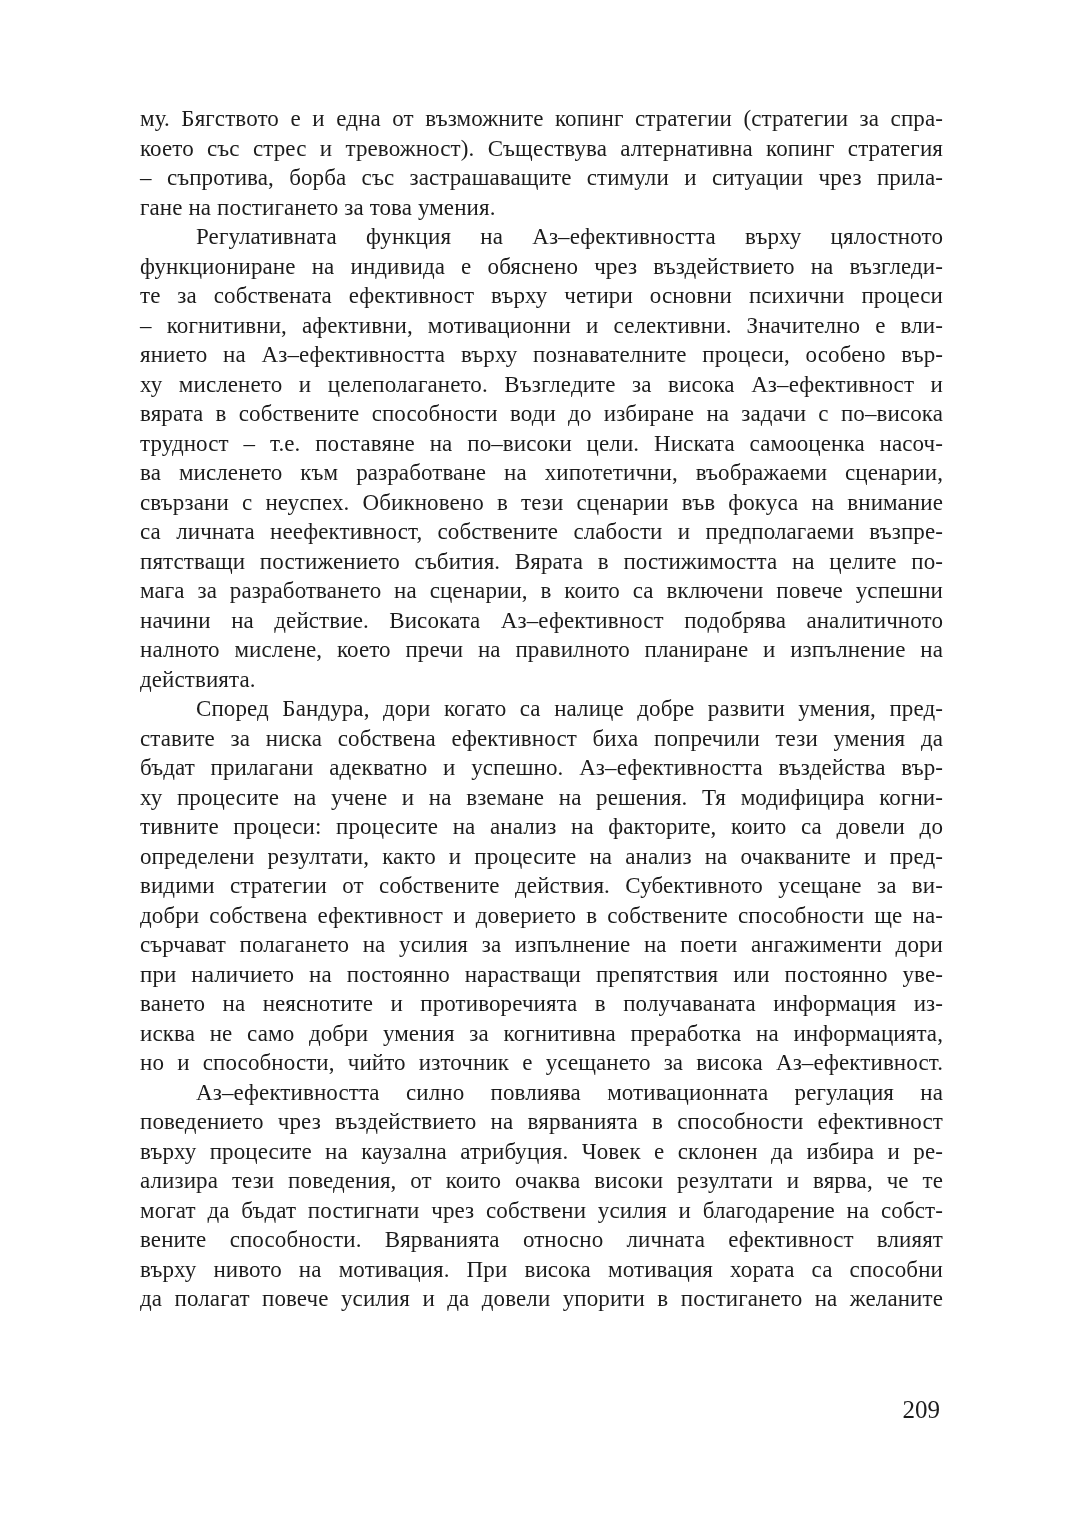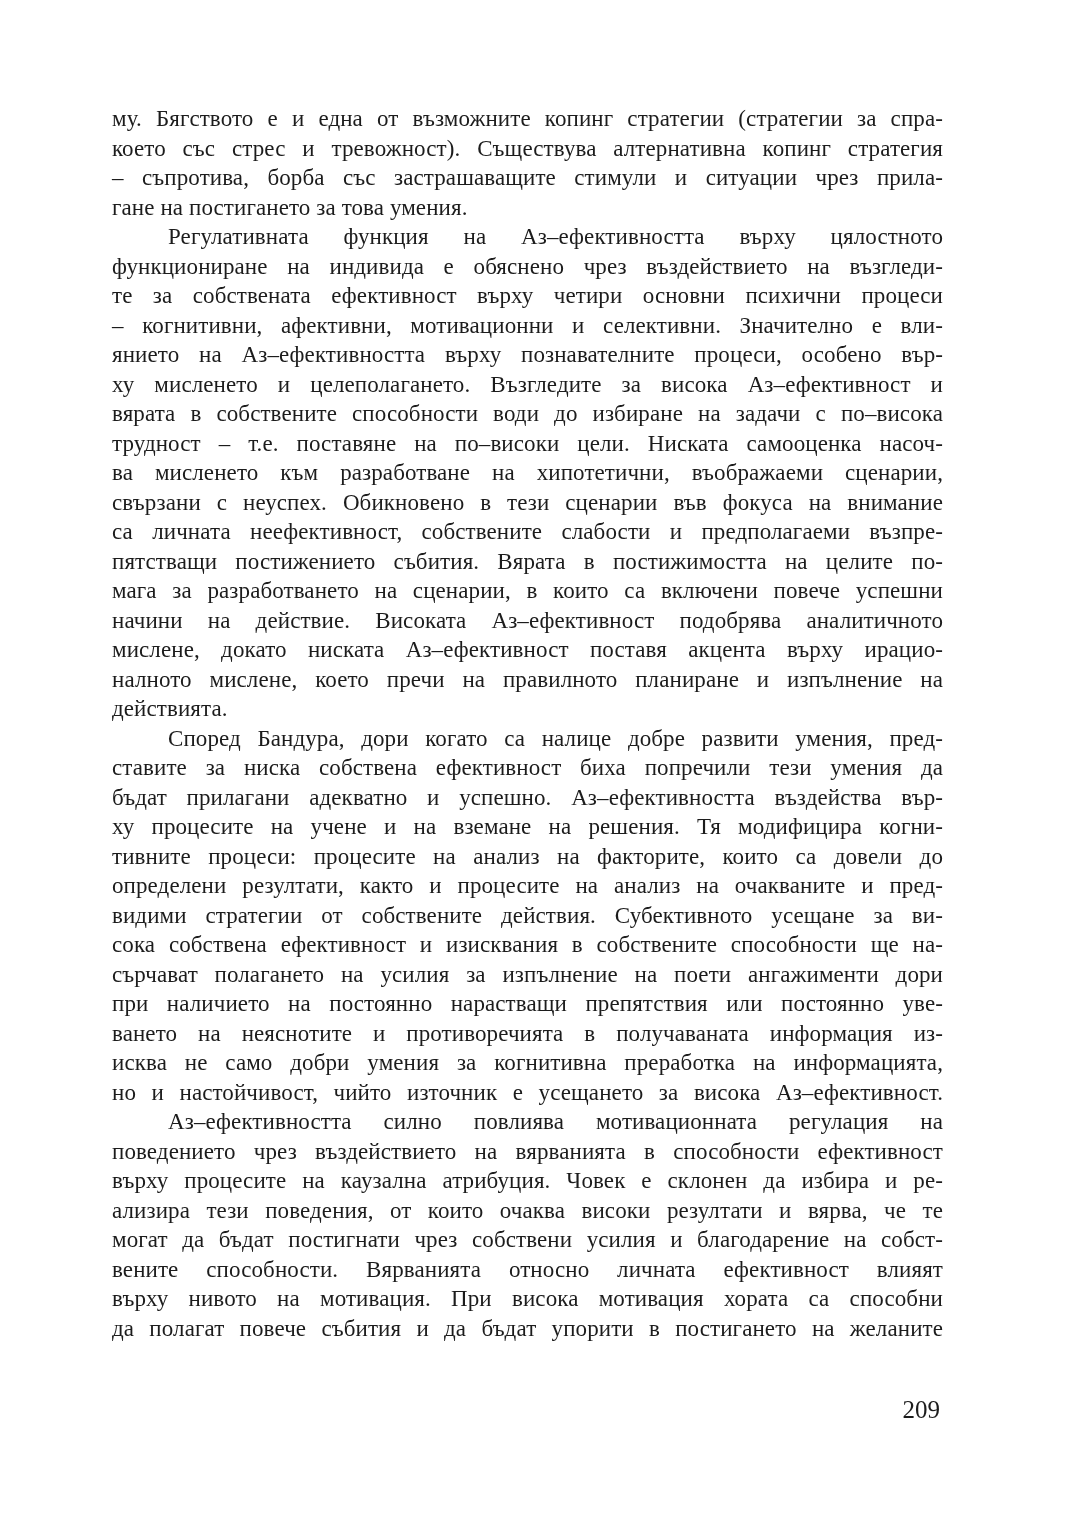--- a/index.html
+++ b/index.html
@@ -26,20 +26,21 @@
     margin: 0;
     padding: 0;
   }
   .line {
     line-height: 29.5px;
     font-size: 23px;
     text-align: justify;
     text-align-last: justify;
     white-space: normal;
     letter-spacing: 0.1px;
+    margin-left: 28px;
   }
   .line.lastline {
     text-align-last: left;
   }
   .line.indent {
     padding-left: 56px;
   }
   .page-number {
     position: absolute;
     top: 1395px;
@@ -68,44 +69,43 @@
         <div class="line">янието на Аз–ефективността върху познавателните процеси, особено вър-</div>
         <div class="line">ху мисленето и целеполагането. Възгледите за висока Аз–ефективност и</div>
         <div class="line">вярата в собствените способности води до избиране на задачи с по–висока</div>
         <div class="line">трудност – т.е. поставяне на по–високи цели. Ниската самооценка насоч-</div>
         <div class="line">ва мисленето към разработване на хипотетични, въображаеми сценарии,</div>
         <div class="line">свързани с неуспех. Обикновено в тези сценарии във фокуса на внимание</div>
         <div class="line">са личната неефективност, собствените слабости и предполагаеми възпре-</div>
         <div class="line">пятстващи постижението събития. Вярата в постижимостта на целите по-</div>
         <div class="line">мага за разработването на сценарии, в които са включени повече успешни</div>
         <div class="line">начини на действие. Високата Аз–ефективност подобрява аналитичното</div>
-        <div class="line">мислене, докато ниската Аз–ефективност поставя акцента върху ирацио-</div>
         <div class="line">налното мислене, което пречи на правилното планиране и изпълнение на</div>
         <div class="line lastline">действията.</div>
       </div>
       <div class="paragraph">
         <div class="line indent">Според Бандура, дори когато са налице добре развити умения, пред-</div>
         <div class="line">ставите за ниска собствена ефективност биха попречили тези умения да</div>
         <div class="line">бъдат прилагани адекватно и успешно. Аз–ефективността въздейства вър-</div>
         <div class="line">ху процесите на учене и на вземане на решения. Тя модифицира когни-</div>
         <div class="line">тивните процеси: процесите на анализ на факторите, които са довели до</div>
         <div class="line">определени резултати, както и процесите на анализ на очакваните и пред-</div>
         <div class="line">видими стратегии от собствените действия. Субективното усещане за ви-</div>
-        <div class="line">сока собствена ефективност и изисквания в собствените способности ще на-</div>
+        <div class="line">добри собствена ефективност и доверието в собствените способности ще на-</div>
         <div class="line">сърчават полагането на усилия за изпълнение на поети ангажименти дори</div>
         <div class="line">при наличието на постоянно нарастващи препятствия или постоянно уве-</div>
         <div class="line">ването на неяснотите и противоречията в получаваната информация из-</div>
         <div class="line">исква не само добри умения за когнитивна преработка на информацията,</div>
-        <div class="line">но и настойчивост, чийто източник е усещането за висока Аз–ефективност.</div>
+        <div class="line">но и способности, чийто източник е усещането за висока Аз–ефективност.</div>
       </div>
       <div class="paragraph">
         <div class="line indent">Аз–ефективността силно повлиява мотивационната регулация на</div>
         <div class="line">поведението чрез въздействието на вярванията в способности ефективност</div>
         <div class="line">върху процесите на каузална атрибуция. Човек е склонен да избира и ре-</div>
         <div class="line">ализира тези поведения, от които очаква високи резултати и вярва, че те</div>
         <div class="line">могат да бъдат постигнати чрез собствени усилия и благодарение на собст-</div>
         <div class="line">вените способности. Вярванията относно личната ефективност влияят</div>
         <div class="line">върху нивото на мотивация. При висока мотивация хората са способни</div>
-        <div class="line">да полагат повече събития и да бъдат упорити в постигането на желаните</div>
+        <div class="line">да полагат повече усилия и да довели упорити в постигането на желаните</div>
       </div>
     </div>
   <div class="page-number">209</div>
 </div>
 
 </body></html>

